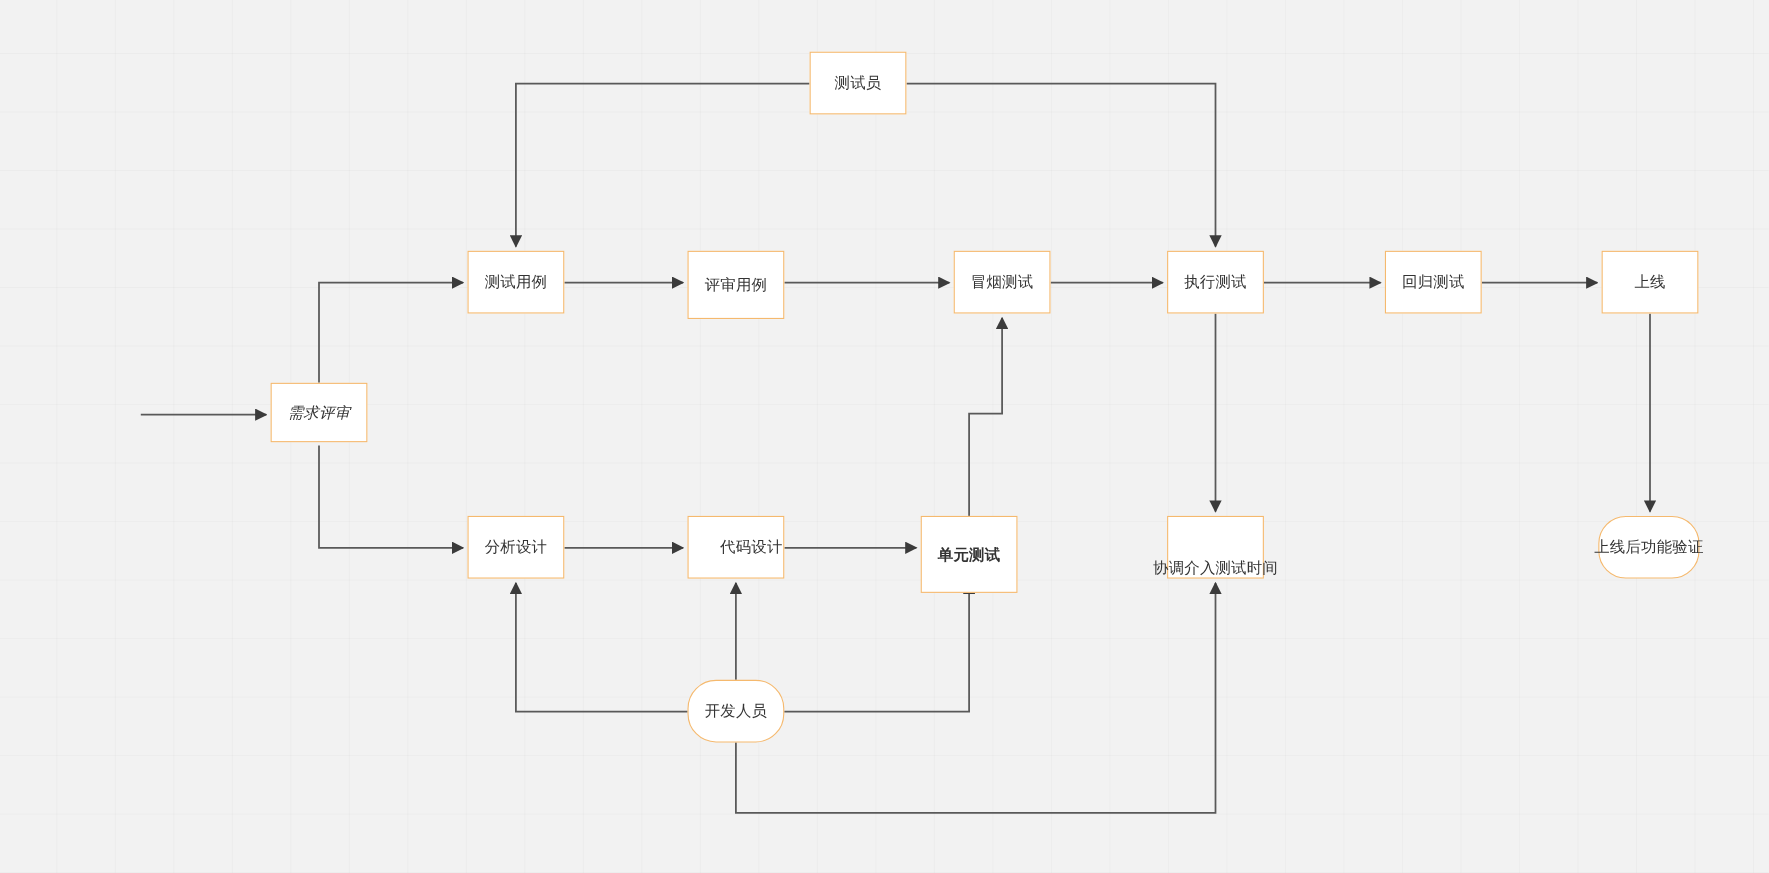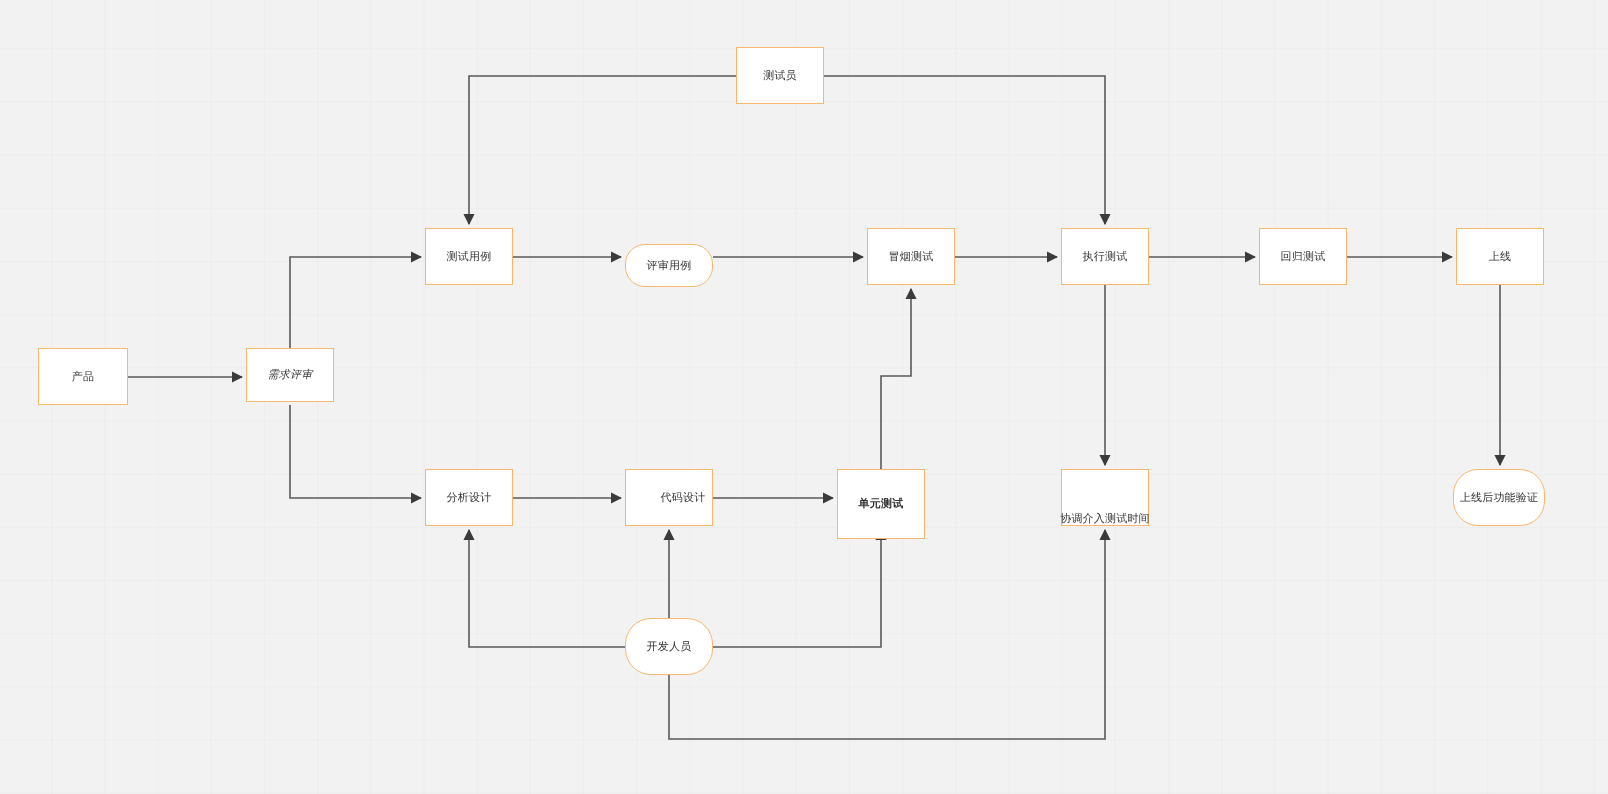--- a/index.html
+++ b/index.html
@@ -32,21 +32,21 @@
   }
   .node {
     position: absolute;
     box-sizing: border-box;
     background: #ffffff;
     border: 1px solid #f5b96e;
     display: flex;
     align-items: center;
     justify-content: center;
     color: #333333;
-    font-size: 11px;
+    font-size: 14px;
     line-height: 1.2;
     white-space: nowrap;
     letter-spacing: 0.2px;
     z-index: 5;
   }
   .node-label {
     display: block;
   }
 </style>
 </head>
@@ -95,37 +95,34 @@
       <path d="M 625 647 L 469 647 L 469 530"></path>
 
       <path d="M 669 618 L 669 530"></path>
 
       <path d="M 713 647 L 881 647 L 881 530"></path>
 
       <path d="M 669 675 L 669 739 L 1105 739 L 1105 530"></path>
     </g>
   </svg>
 
-  <div class="node" style="left:38px;top:348px;width:90px;height:57px;">
-    <span class="node-label">产品</span>
-  </div>
 
   <div class="node" style="left:246px;top:348px;width:88px;height:54px;font-style:italic;">
     <span class="node-label">需求评审</span>
   </div>
 
   <div class="node" style="left:736px;top:47px;width:88px;height:57px;">
     <span class="node-label">测试员</span>
   </div>
 
   <div class="node" style="left:425px;top:228px;width:88px;height:57px;">
     <span class="node-label">测试用例</span>
   </div>
 
-  <div class="node" style="left:625px;top:244px;width:88px;height:43px;border-radius:20px;">
+  <div class="node" style="left:625px;top:228px;width:88px;height:62px;">
     <span class="node-label">评审用例</span>
   </div>
 
   <div class="node" style="left:867px;top:228px;width:88px;height:57px;">
     <span class="node-label">冒烟测试</span>
   </div>
 
   <div class="node" style="left:1061px;top:228px;width:88px;height:57px;">
     <span class="node-label">执行测试</span>
   </div>

